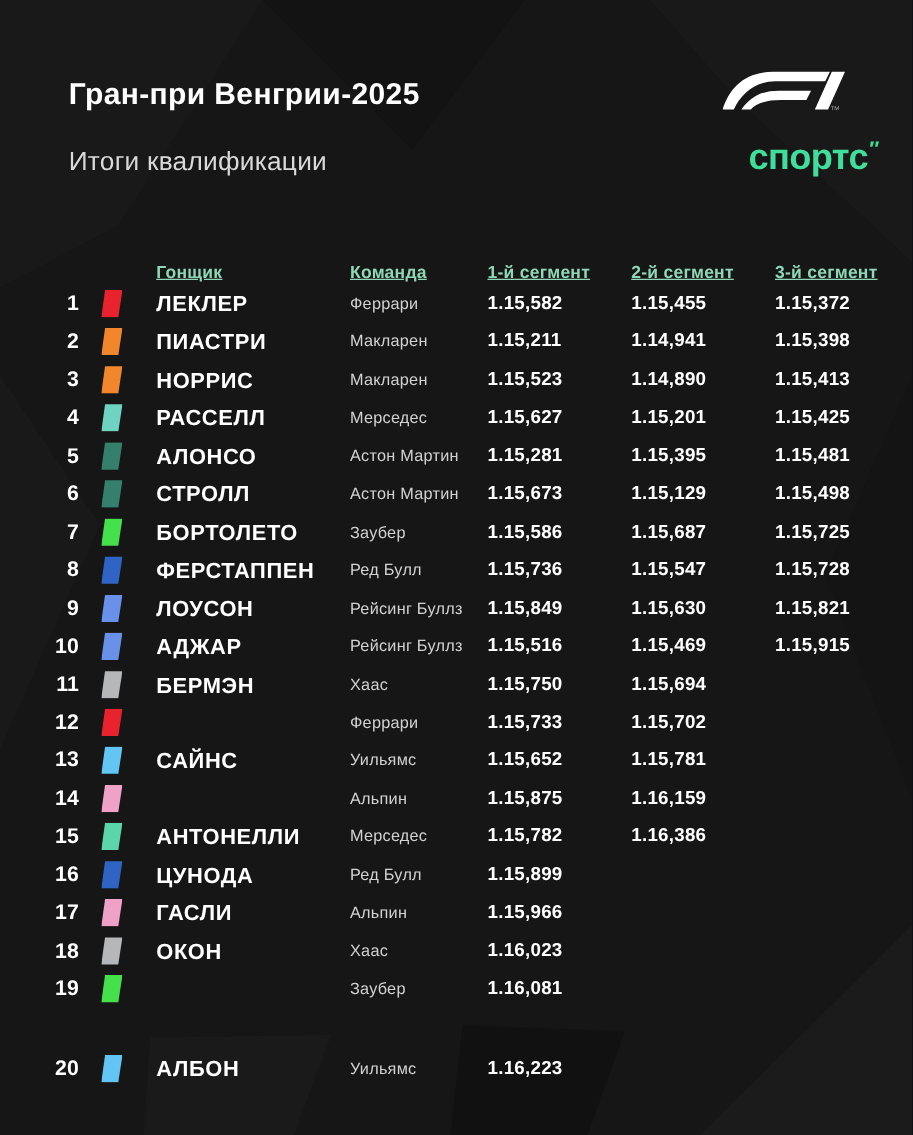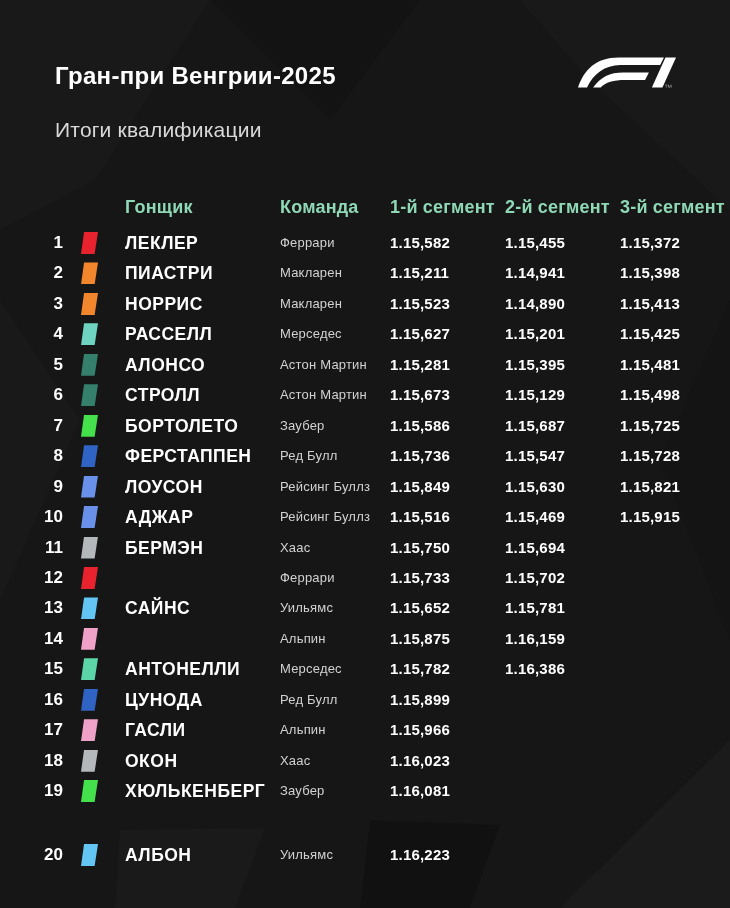--- a/index.html
+++ b/index.html
@@ -23,23 +23,23 @@
   .f1logo{left:578px;top:56px;}
   .f1tm{left:664px;top:83px;font-size:8px;color:#9a9a9a;}
   .brand{
     right:27px;top:110px;
     font-size:29px;font-weight:700;color:var(--brand-green,#3fdf9b);
     letter-spacing:-.5px;
   }
   .brand .mark{font-size:17px;position:relative;top:-10px;margin-left:1px;}
 
   .thead span{
-    position:absolute;top:197px;
-    font-size:18px;font-weight:700;color:var(--header-green,#8fd8b5);
-    letter-spacing:.2px;white-space:nowrap;
+    position:absolute;top:209px;
+    font-size:14px;font-weight:700;color:var(--header-green,#8fd8b5);
+    letter-spacing:.2px;white-space:nowrap;text-decoration:underline;
   }
   .c-driver{left:125px;} .c-team{left:280px;}
   .c-s1{left:390px;} .c-s2{left:505px;} .c-s3{left:620px;}
 
   .row{position:absolute;left:0;width:730px;height:30px;z-index:1;}
   .row span{position:absolute;line-height:30px;white-space:nowrap;}
   .pos{left:0;width:63px;text-align:right;font-size:17px;font-weight:700;color:#fff;}
   .flag{
     left:81px;top:4px;width:17px;height:22px;display:block;position:absolute;
     clip-path:polygon(18% 0,100% 0,80% 100%,0 100%);
@@ -69,20 +69,21 @@
   <div class="layer title">Гран-при Венгрии-2025</div>
   <div class="layer subtitle">Итоги квалификации</div>
 
   <svg class="layer f1logo" width="98" height="33" viewBox="0 0 130 40" aria-hidden="true">
     <path d="M0,40 C8,16 24,0 54,0 L114,0 L109,10 L56,10 C36,10 20,22 12,40 Z" fill="#ffffff"></path>
     <path d="M20,40 C30,26 42,20 60,20 L94,20 L89,30 L62,30 C48,30 36,33 30,40 Z" fill="#ffffff"></path>
     <path d="M116,0 L130,0 L112,40 L98,40 Z" fill="#ffffff"></path>
   </svg>
   <div class="layer f1tm">™</div>
 
+  <div class="layer brand"><span>спортс</span><span class="mark">″</span></div>
 
   <div class="thead">
     <span class="c-driver">Гонщик</span>
     <span class="c-team">Команда</span>
     <span class="c-s1">1-й сегмент</span>
     <span class="c-s2">2-й сегмент</span>
     <span class="c-s3">3-й сегмент</span>
   </div>
 
   <div id="rows">
@@ -260,21 +261,20 @@
       <span class="driver">ОКОН</span>
       <span class="team">Хаас</span>
       <span class="t s1">1.16,023</span>
       <span class="t s2"></span>
       <span class="t s3"></span>
     </div>
 
     <div class="row" style="top: 776.1px;">
       <span class="pos">19</span>
       <span class="flag" style="background: rgb(69, 225, 76);"></span>
-      <span class="driver">ХЮЛЬКЕНБЕРГ</span>
       <span class="team">Заубер</span>
       <span class="t s1">1.16,081</span>
       <span class="t s2"></span>
       <span class="t s3"></span>
     </div>
 
     <div class="row" style="top: 840px; padding-left: 36px;">
       <span class="pos">20</span>
       <span class="flag" style="background: rgb(98, 197, 243);"></span>
       <span class="driver">АЛБОН</span>

